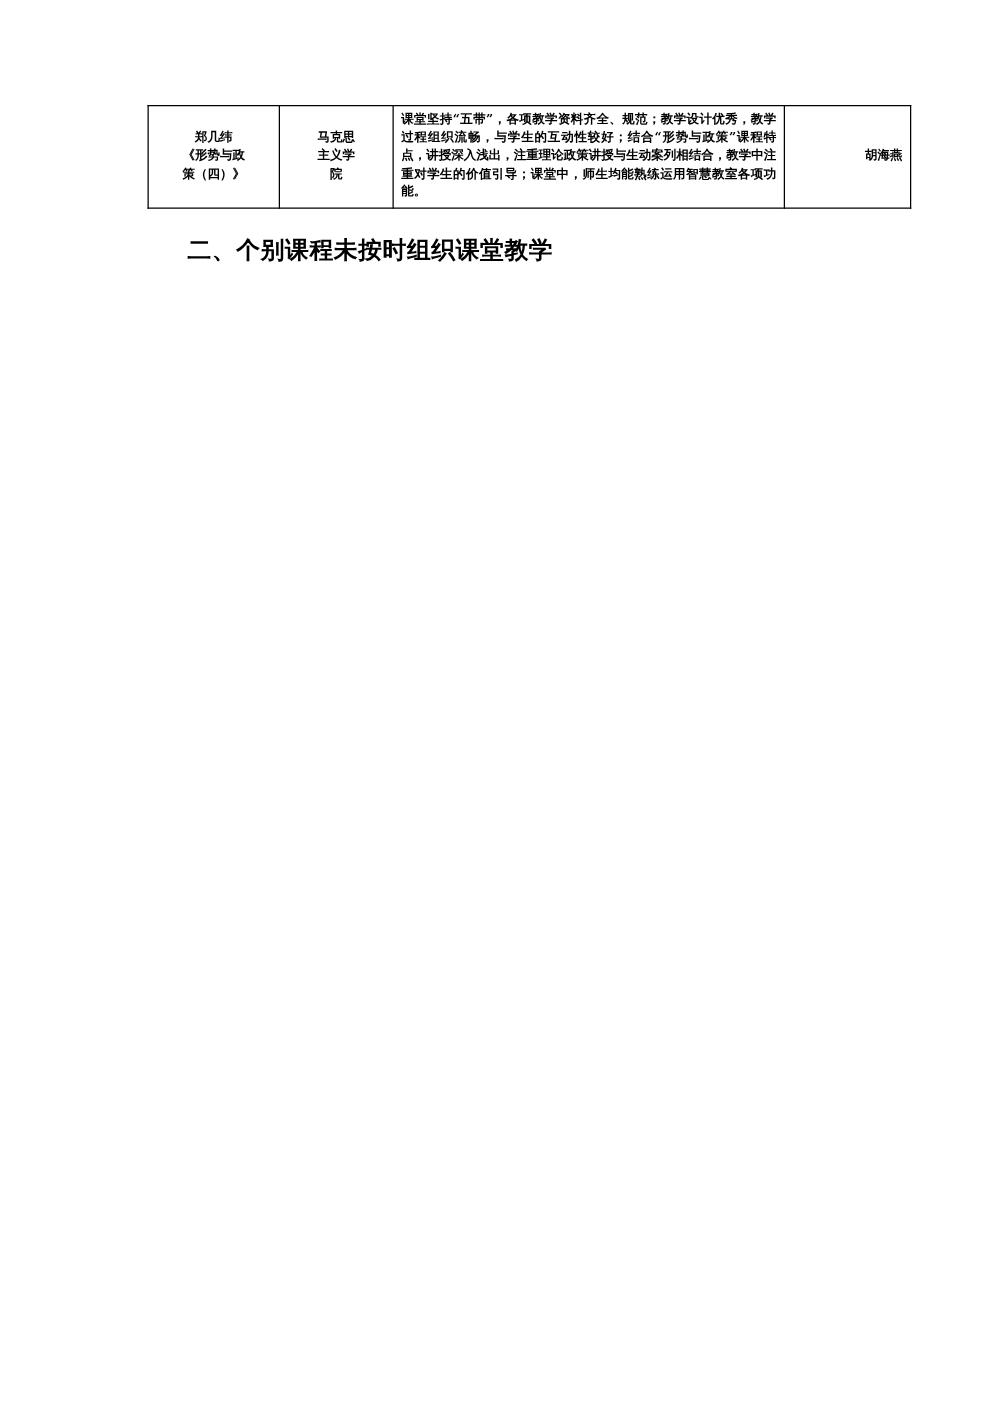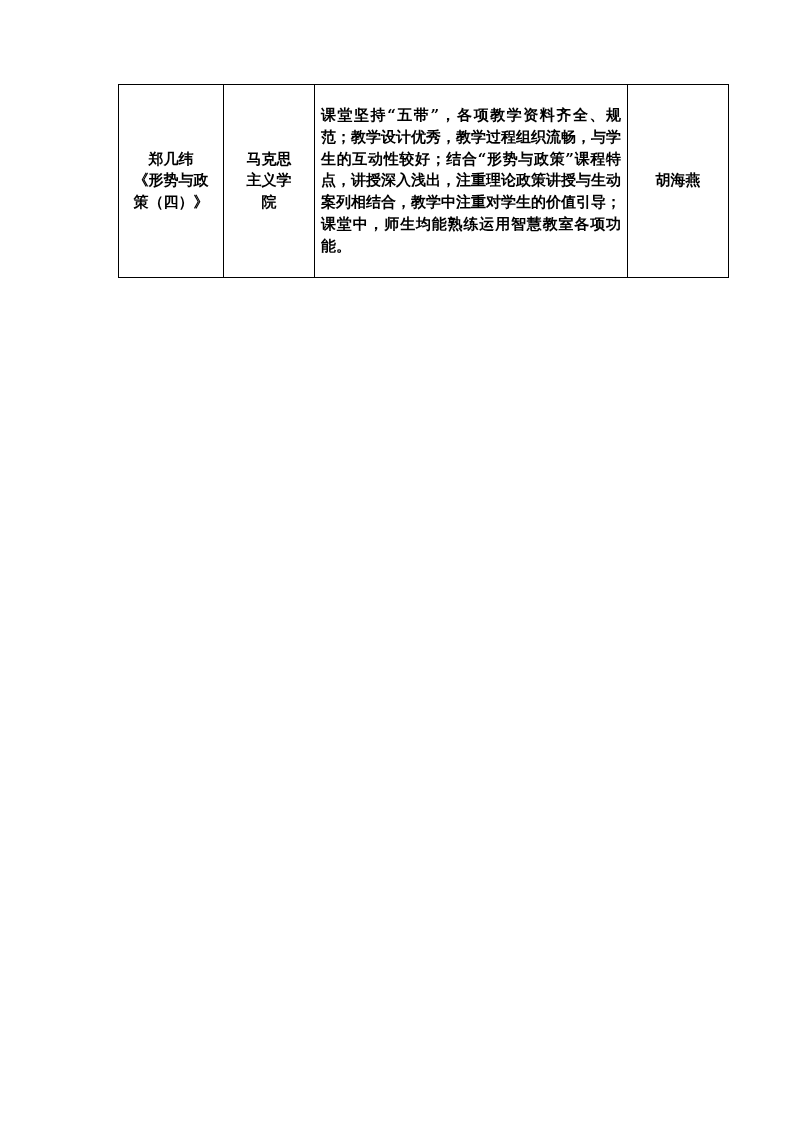--- a/index.html
+++ b/index.html
@@ -34,43 +34,43 @@
   
   table.eval-table {
     border-collapse: collapse;
     width: 560px;
     table-layout: fixed;
     margin: 0 0 0 0;
   }
   table.eval-table td {
     border: 1px solid #000000;
     vertical-align: middle;
-    padding: 20px 6px;
-    font-size: 15px;
+    padding: 4px 6px;
+    font-size: 10px;
     line-height: 1.45;
     font-family: "DejaVu Serif", "Liberation Serif", serif;
     font-weight: bold;
   }
   td.col-name {
     width: 92px;
     text-align: center;
   }
   td.col-dept {
     width: 78px;
     text-align: center;
   }
   td.col-comment {
     width: 300px;
     text-align: justify;
     text-justify: inter-ideograph;
     font-weight: bold;
   }
   td.col-reviewer {
     width: 88px;
-    text-align: center;
+    text-align: right;
   }
   .cellline { display: block; }
 
   
   h2.section-title {
     font-size: 19px;
     font-weight: bold;
     margin: 26px 0 12px 0;
     text-indent: 32px;
     letter-spacing: 0.5px;
@@ -116,15 +116,16 @@
           </td>
           <td class="col-comment">课堂坚持“五带”，各项教学资料齐全、规范；教学设计优秀，教学过程组织流畅，与学生的互动性较好；结合“形势与政策”课程特点，讲授深入浅出，注重理论政策讲授与生动案列相结合，教学中注重对学生的价值引导；课堂中，师生均能熟练运用智慧教室各项功能。</td>
           <td class="col-reviewer">胡海燕</td>
         </tr>
       </tbody>
     </table>
 
 
 
 
+    <h3 class="sub-title">二、个别课程未按时组织课堂教学</h3>
 
   </div>
 </div>
 
 </body></html>

